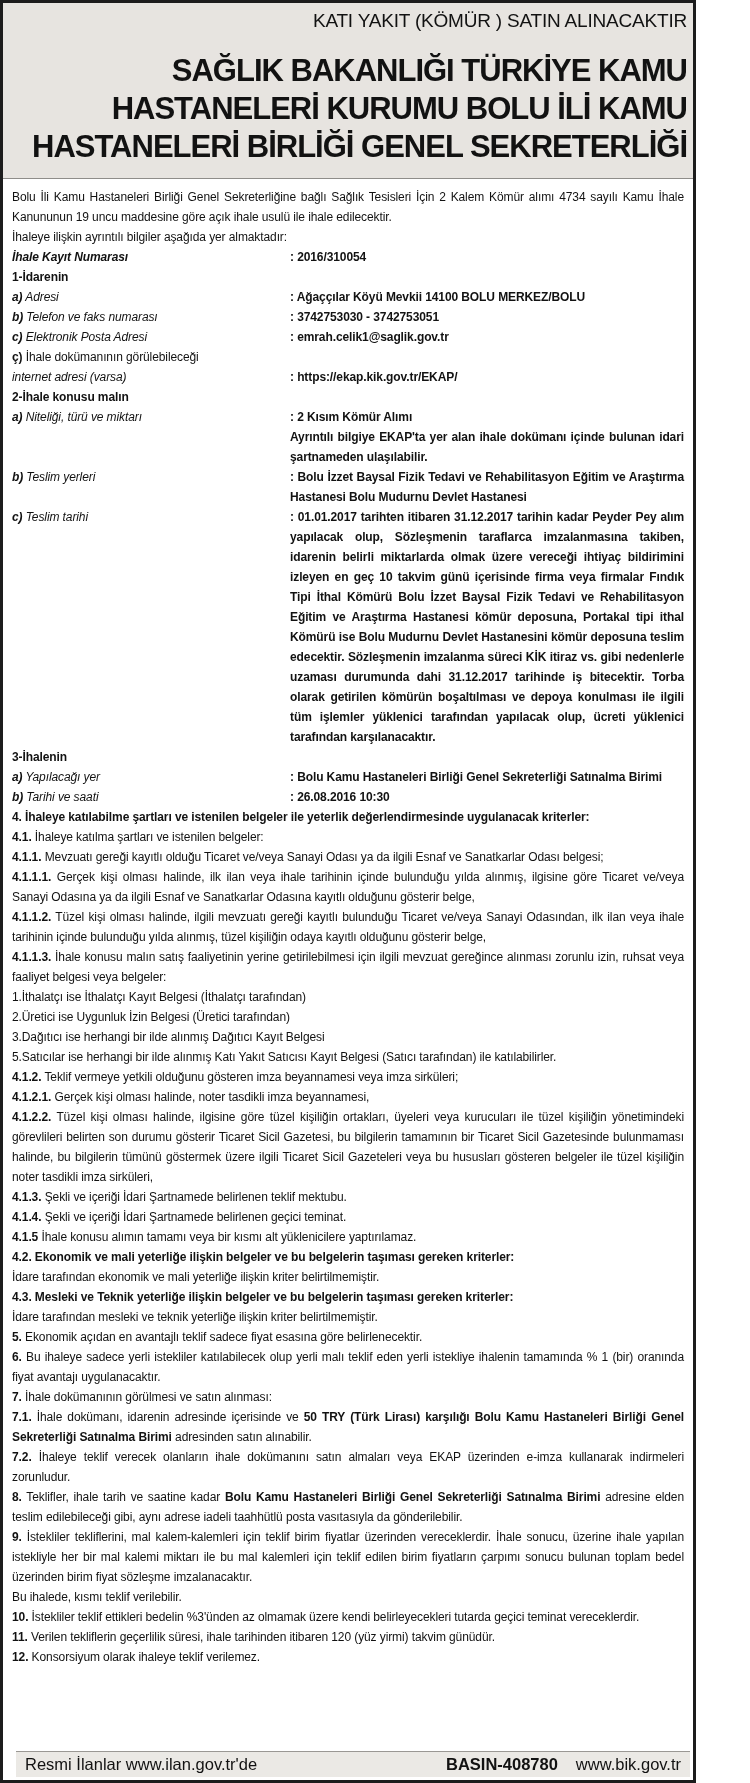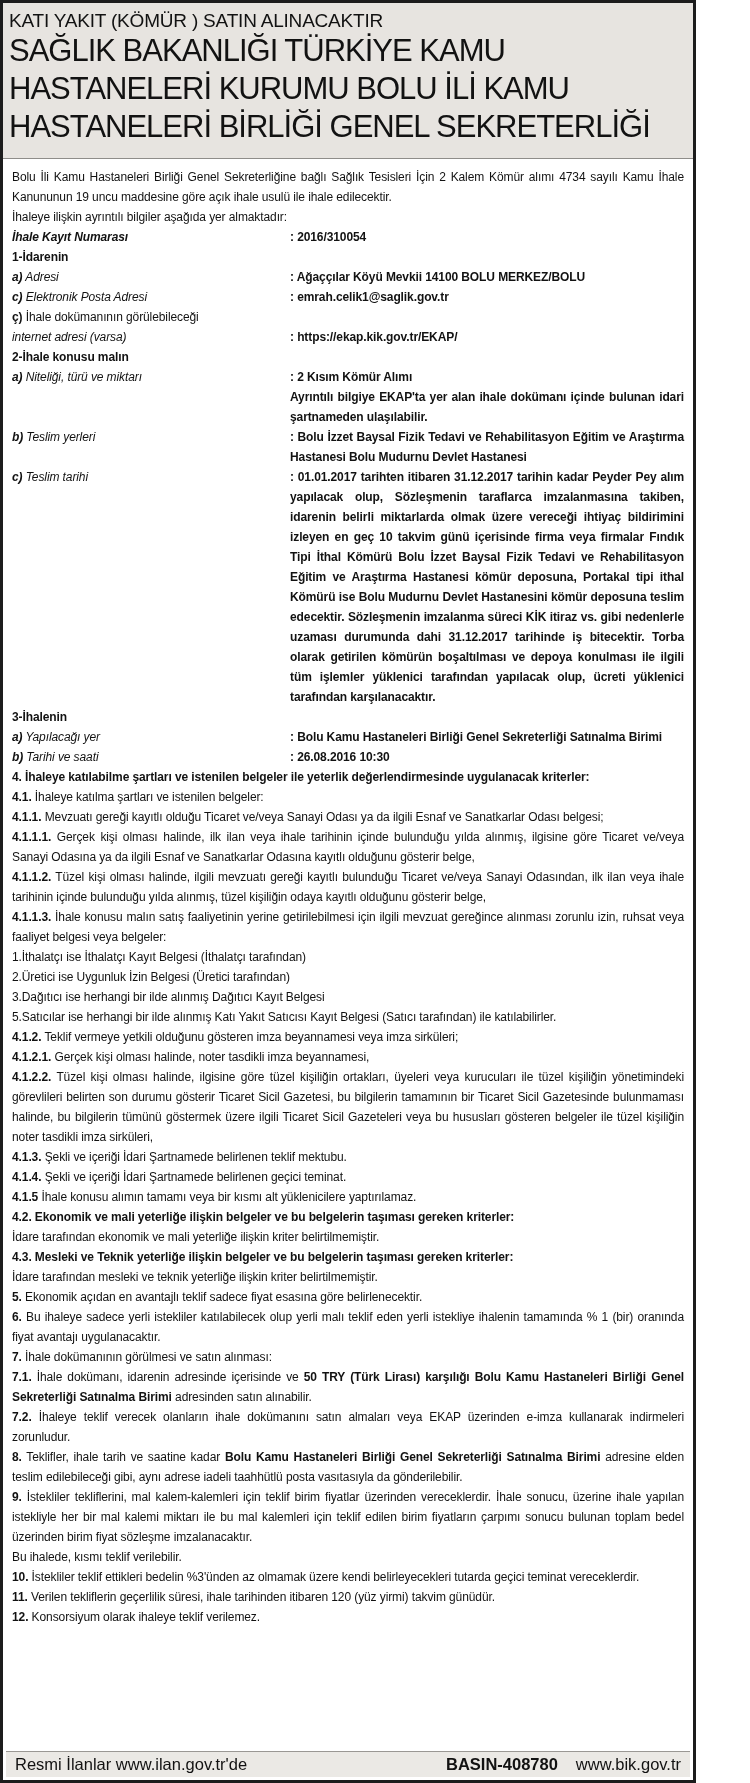--- a/index.html
+++ b/index.html
@@ -6,38 +6,38 @@
   .page{
     position:relative;width:750px;height:1783px;background:#ffffff;
     font-family:"Liberation Sans",sans-serif;color:#121212;overflow:hidden;
   }
   .doc{
     position:absolute;left:0;top:0;width:696px;height:1783px;
     border:3px solid #1c1c1c;box-sizing:border-box;background:#ffffff;overflow:hidden;
   }
   .header{
     background:#e7e4e0;border-bottom:1px solid #8f8d8a;
-    text-align:left;padding:7px 6px 12px 6px;
+    text-align:right;padding:7px 6px 12px 6px;
   }
   .supertitle{font-size:19px;font-weight:400;letter-spacing:-0.2px;}
   .title{
-    font-weight:400;font-size:31px;line-height:38px;letter-spacing:-1px;
-    margin-top:0;
+    font-weight:700;font-size:31px;line-height:38px;letter-spacing:-1px;
+    margin-top:20px;
   }
   .bodytext{padding:8px 9px 0 9px;font-size:12px;line-height:20px;letter-spacing:-0.1px;}
   .bodytext p{margin:0;}
   .j{text-align:justify;}
   .b{font-weight:700;}
   .kv{display:grid;grid-template-columns:278px 1fr;}
   .kv .lab{padding-right:6px;font-style:italic;}
   .kv .val{font-weight:700;}
   .kv .val.j{text-align:justify;}
   .sechead{font-weight:700;}
   .footer{
-    position:absolute;left:3px;right:3px;bottom:3px;height:26px;
+    position:absolute;left:13px;right:3px;bottom:3px;height:26px;
     background:#ebe9e5;border-top:1px solid #9a9894;
     display:flex;justify-content:space-between;align-items:center;
     padding:0 9px;font-size:16.5px;box-sizing:border-box;
   }
   .footer .rightside{display:flex;gap:18px;align-items:center;text-align:center;}
 </style>
 </head>
 <body>
 
 <div class="page">
@@ -58,20 +58,24 @@
         <div class="val">: 2016/310054</div>
       </div>
 
       <p class="sechead">1-İdarenin</p>
 
       <div class="kv">
         <div class="lab"><span class="b">a)</span><span> Adresi</span></div>
         <div class="val">: Ağaççılar Köyü Mevkii 14100 BOLU MERKEZ/BOLU</div>
       </div>
 
+      <div class="kv">
+        <div class="lab"><span class="b">b)</span><span> Telefon ve faks numarası</span></div>
+        <div class="val">: 3742753030 - 3742753051</div>
+      </div>
 
       <div class="kv">
         <div class="lab"><span class="b">c)</span><span> Elektronik Posta Adresi</span></div>
         <div class="val">: emrah.celik1@saglik.gov.tr</div>
       </div>
 
       <p><span class="b">ç)</span><span> İhale dokümanının görülebileceği</span></p>
       <div class="kv">
         <div class="lab">internet adresi (varsa)</div>
         <div class="val">: https://ekap.kik.gov.tr/EKAP/</div>

